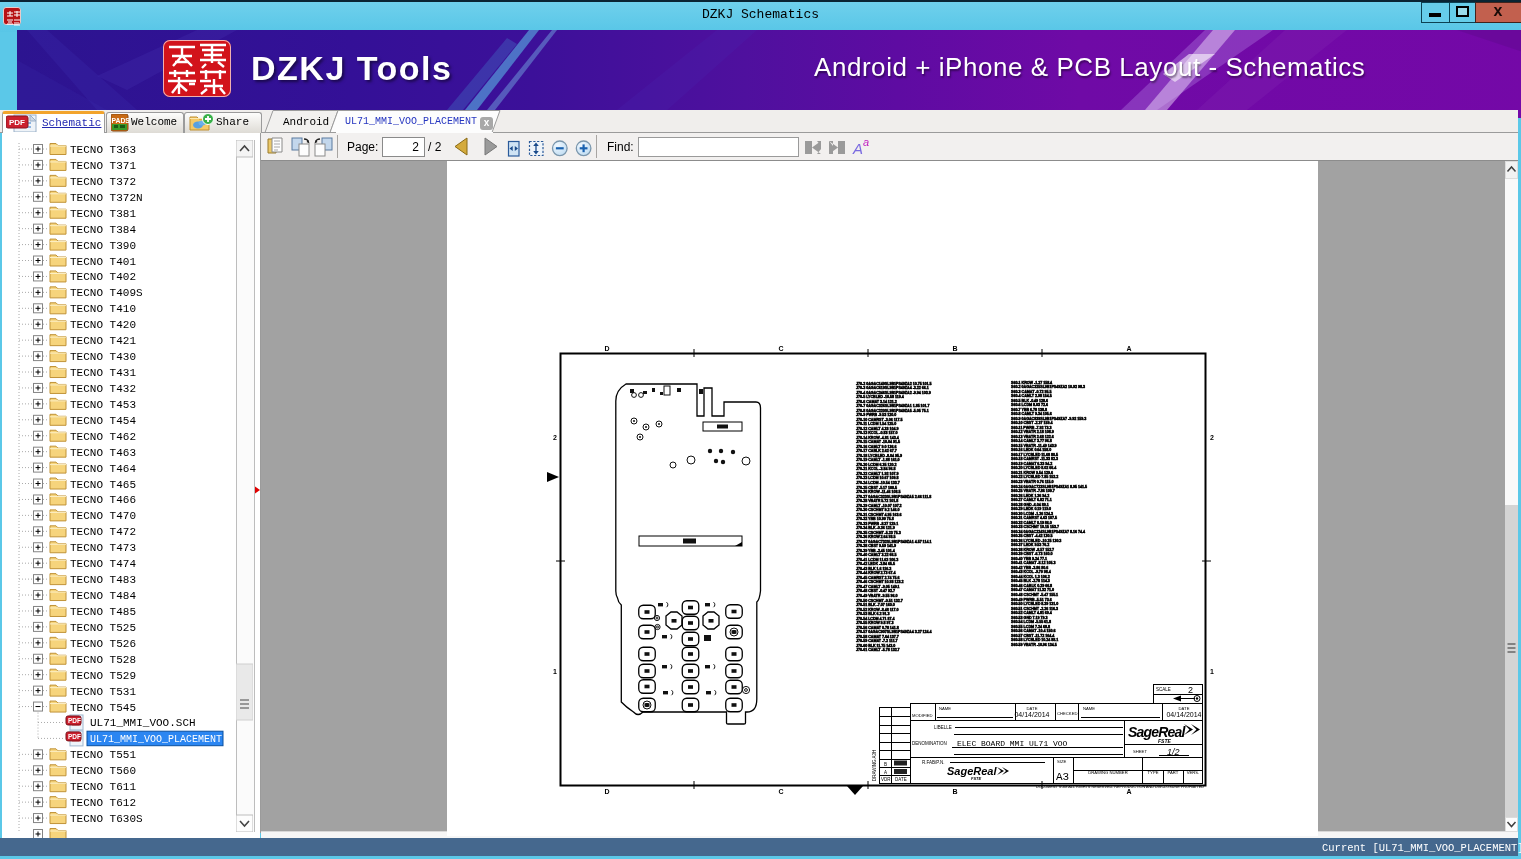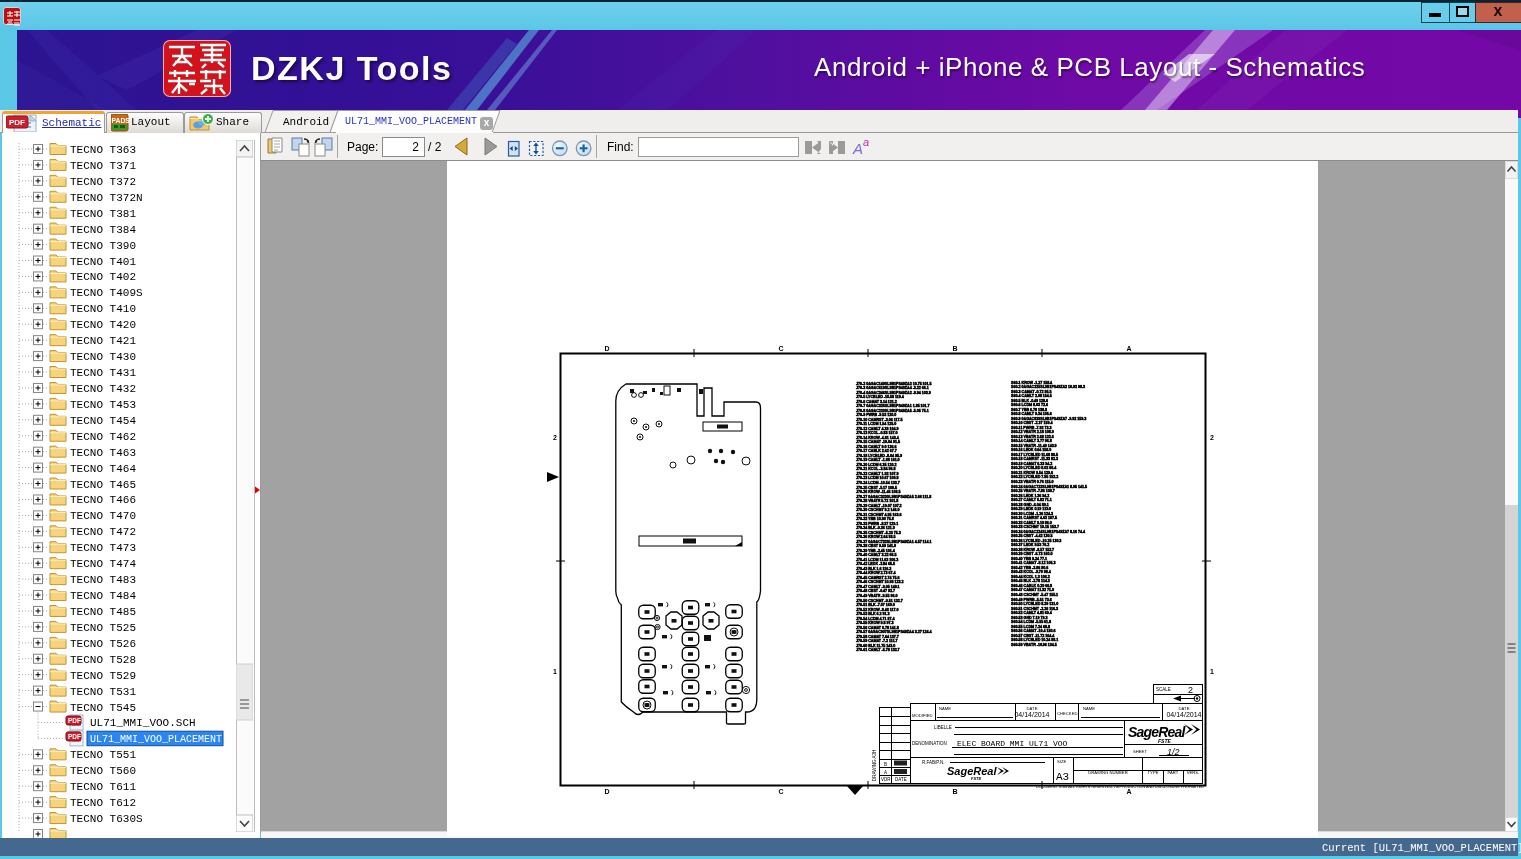--- a/index.html
+++ b/index.html
@@ -10,20 +10,21 @@
 
 <div class="abs" style="left:3px;top:7px;width:16px;height:16px;background:#b61215;border-radius:3px;border:1px solid #e8caca;">
       <svg width="20" height="20" style="position:absolute;left:0;top:0">
         <g stroke="#fff" stroke-width="1" fill="none">
           <path d="M3 5h6M6 3v5M3 8h6M10 4h6M10 7h6M13 3v6"></path>
           <path d="M3 12h6M4 14h4M3 16h6M10 12h6M10 15h5M10 17h6"></path>
         </g>
       </svg>
     </div>
 
+<div class="abs mono" style="left:0;top:7px;width:1521px;text-align:center;font-size:13px;color:#000;">DZKJ Schematics</div>
 
 <div class="abs" style="left:1421px;top:2px;width:27px;height:19px;border:1px solid #0d4153;background:#66cdea;"></div>
 <div class="abs" style="left:1429px;top:13px;width:12px;height:4px;background:#000;"></div>
 
 <div class="abs" style="left:1449px;top:2px;width:25px;height:19px;border:1px solid #0d4153;background:#66cdea;"></div>
 <div class="abs" style="left:1456px;top:6px;width:9px;height:7px;border:2px solid #000;background:#9adbeb;"></div>
 
 <div class="abs" style="left:1475px;top:2px;width:46px;height:19px;border:1px solid #40231d;background:#c2604e;"></div>
 <div class="abs" style="left:1488px;top:2px;width:20px;height:18px;font-size:16px;font-weight:bold;color:#190b08;text-align:center;line-height:18px;">x</div>
 
@@ -74,21 +75,21 @@
 <div class="abs mono" style="left:42px;top:117px;font-size:11px;color:#2228b0;text-decoration:underline;">Schematic</div>
 
 <div class="abs" style="left:106px;top:112px;width:76px;height:20px;background:linear-gradient(#fdfdfc,#dedbd5);border:1px solid #9b9b9b;border-bottom:none;border-radius:3px 3px 0 0;"></div>
 <svg class="abs" width="18" height="18" style="left:111px;top:114px;">
       <rect x="0" y="0" width="17" height="17" rx="2" fill="#c86a14" stroke="#8a4a10"></rect>
       <rect x="1" y="10" width="15" height="6" fill="#3a9a28"></rect>
       <rect x="3" y="11" width="4" height="3" fill="#1a5a14"></rect>
       <rect x="9" y="11" width="5" height="3" fill="#1a5a14"></rect>
       <text x="0.5" y="8.5" font-size="6.8" font-weight="bold" fill="#fff" font-family="Liberation Sans">PADS</text>
     </svg>
-<div class="abs mono" style="left:131px;top:116px;font-size:11px;color:#000;">Layout</div>
+<div class="abs mono" style="left:131px;top:116px;font-size:11px;color:#000;">Welcome</div>
 
 <div class="abs" style="left:184px;top:112px;width:76px;height:20px;background:linear-gradient(#fdfdfc,#dedbd5);border:1px solid #9b9b9b;border-bottom:none;border-radius:3px 3px 0 0;"></div>
 <svg class="abs" width="26" height="19" style="left:189px;top:113px;">
       <path d="M1 4h7l2 2h10v11H1z" fill="#f5c968" stroke="#c09030"></path>
       <path d="M1 6h19v-1h-19z" fill="#fde9ad"></path>
       <ellipse cx="9" cy="12" rx="5" ry="3.5" fill="#5aa0e0"></ellipse>
       <ellipse cx="13" cy="10" rx="3.5" ry="2.5" fill="#6ab0ec"></ellipse>
       <circle cx="19" cy="6" r="5.5" fill="#38b048" stroke="#fff"></circle>
       <path d="M19 3v6M16 6h6" stroke="#fff" stroke-width="1.8"></path>
     </svg>

